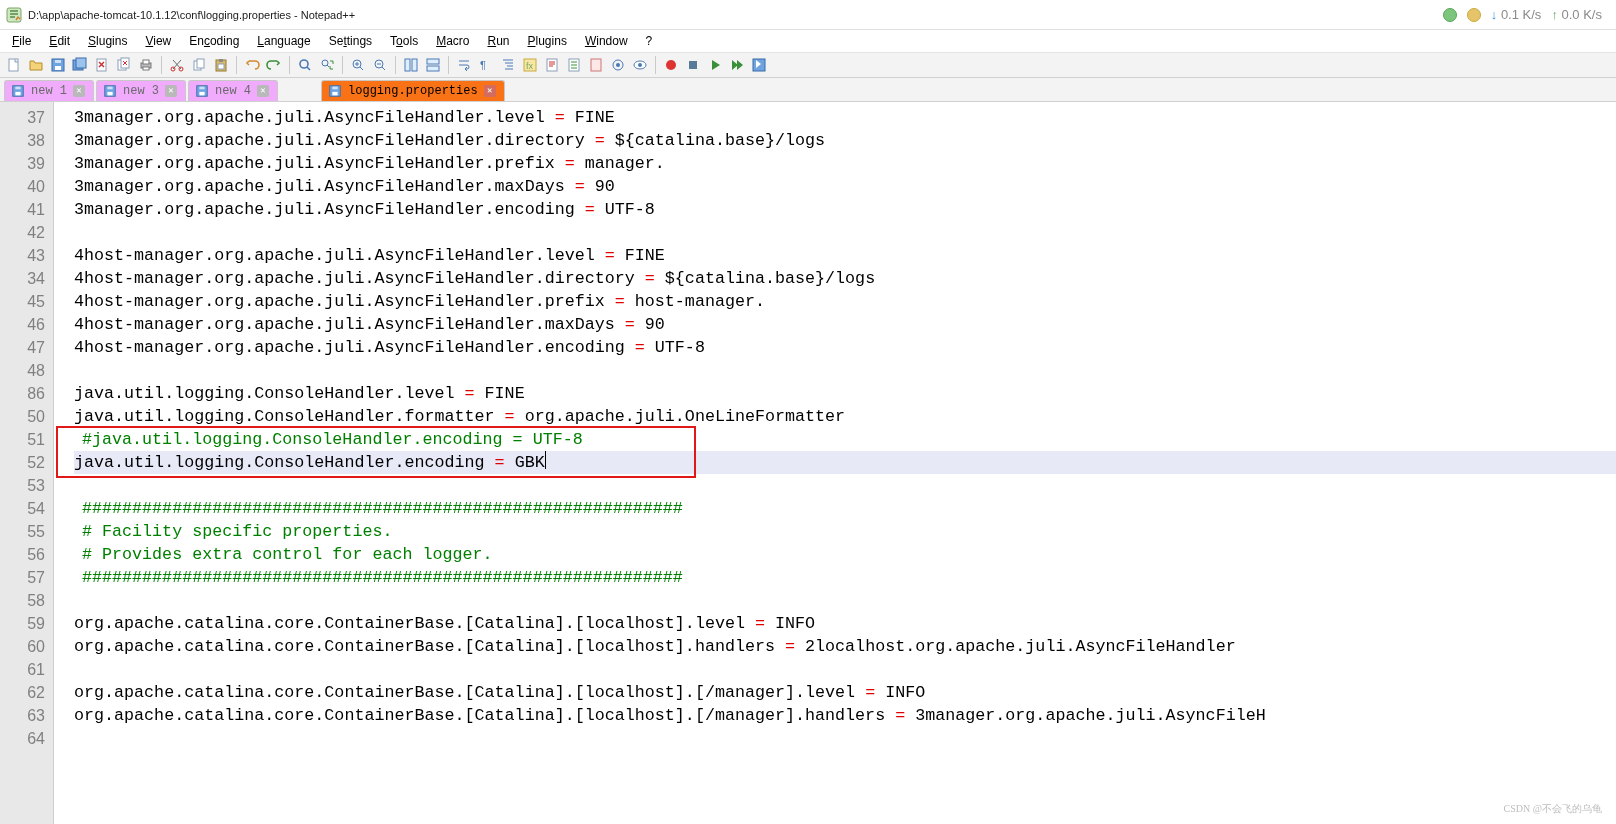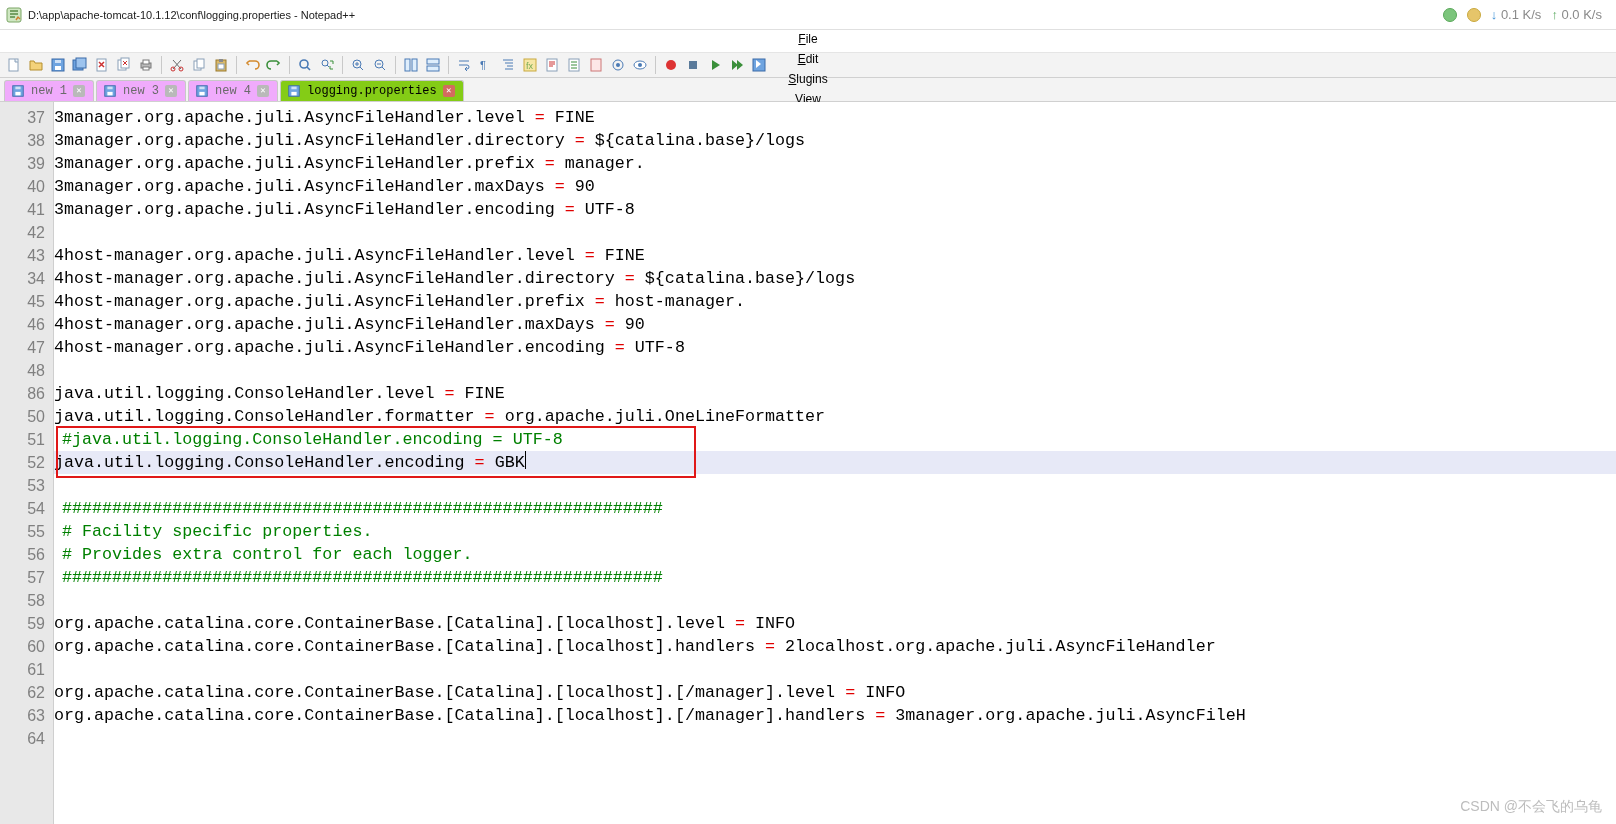--- a/index.html
+++ b/index.html
@@ -8,47 +8,47 @@
   .titlebar .app-icon { width:16px; height:16px; margin-right:6px; display:inline-flex; align-items:center; justify-content:center; }
   .titlebar .title-text { flex:0 0 auto; color:#202020; font-size:11px; }
   .titlebar .spacer { flex:1 1 auto; }
   .title-indicators { display:flex; align-items:center; gap:10px; padding-right:8px; color:#8a8a8a; font-size:13px; }
   .dot { width:14px; height:14px; border-radius:50%; }
   .dot.green { background:#7cc57c; border:1px solid #5aa85a; }
   .dot.amber { background:#e6c56a; border:1px solid #c9a93f; }
   .arrow-down { color:#3b8fd6; }
   .arrow-up  { color:#57a85c; }
 
-  .menubar { display:flex; align-items:center; height:22px; background:#fff; padding:0 4px; gap:2px;flex-direction:column; }
+  .menubar { display:flex; align-items:center; height:22px; background:#fff; padding:0 4px; gap:2px; }
   .menubar .mi { padding:2px 8px; color:#000; cursor:default; }
   .menubar .mi u { text-decoration:underline; }
 
   .toolbar { display:flex; align-items:center; height:26px; background:#f3f3f3; padding:2px 4px; gap:2px; border-top:1px solid #e5e5e5; border-bottom:1px solid #d0d0d0; }
   .tb { width:20px; height:20px; display:flex; align-items:center; justify-content:center; border:1px solid transparent; border-radius:2px; }
   .tb svg { width:16px; height:16px; }
   .sep { width:1px; height:18px; background:#c9c9c9; margin:0 3px; }
 
   .tabbar { display:flex; align-items:flex-end; height:24px; background:#f3f3f3; padding:0 4px; gap:2px; border-bottom:1px solid #d0d0d0; }
   .tab { display:flex; align-items:center; gap:6px; padding:3px 8px 3px 6px; background:#f0abfc; border:1px solid #c8c8c8; border-bottom:none; border-radius:3px 3px 0 0; font-family:"Courier New",monospace; font-size:12px; color:#6a6a6a; }
-  .tab.active { background:#84cc16; color:#000; }
+  .tab.active { background:#f97316; color:#000;margin-left:41px; }
   .tab .tab-icon { width:14px; height:14px; }
   .tab .tab-close { width:12px; height:12px; display:flex; align-items:center; justify-content:center; background:#d36b5f; border-radius:2px; color:#fff; font-size:9px; line-height:1; }
   .tab.inactive .tab-close { background:#b9b9b9; }
 
   .editor-wrap { position:relative; display:flex; height:calc(100% - 30px - 22px - 26px - 24px); background:#fff; }
   .gutter { width:54px; background:#e8e8e8; border-right:1px solid #cfcfcf; text-align:right; padding:4px 8px 4px 4px; font-family:Liberation Sans, sans-serif; font-size:16px; color:#808080; line-height:23px; user-select:none; }
-  .code   { flex:1; padding:4px 0 4px 0; font-family:Consolas,"Courier New",monospace; font-size:16.7px; color:#000; line-height:23px; white-space:pre; position:relative; overflow:hidden; }
+  .code   { flex:1; padding:4px 0 4px 20px; font-family:Consolas,"Courier New",monospace; font-size:16.7px; color:#000; line-height:23px; white-space:pre; position:relative; overflow:hidden; }
   .code .line { height:23px; }
   .code .current { background:#e7e9f7; }
   .op { color:#e00000; }
   .cm { color:#008000;margin-left:8px; }
   .cursor { display:inline-block; width:1px; height:18px; background:#000; vertical-align:-2px; }
   .hl-box { position:absolute; border:2px solid #e01818; pointer-events:none; }
 
-  .watermark { position:absolute; right:14px; bottom:8px; color:#bdbdbd; font-size:14px; z-index:5; }
+  .watermark { position:absolute; right:14px; bottom:8px; color:#bdbdbd; font-size:10px; z-index:5;font-family:Liberation Serif, serif; }
 </style>
 </head>
 <body>
 
 <div class="titlebar">
   <span class="app-icon">
     <svg viewBox="0 0 16 16">
         <rect x="1" y="1" width="14" height="14" rx="2" fill="#cfe7c2" stroke="#7aa565"></rect>
         <path d="M4 4h8M4 7h8M4 10h5" stroke="#5a8a45" stroke-width="1.4"></path>
         <path d="M10 13l2-3 2 2" stroke="#d07c2e" stroke-width="1.4" fill="none"></path>

